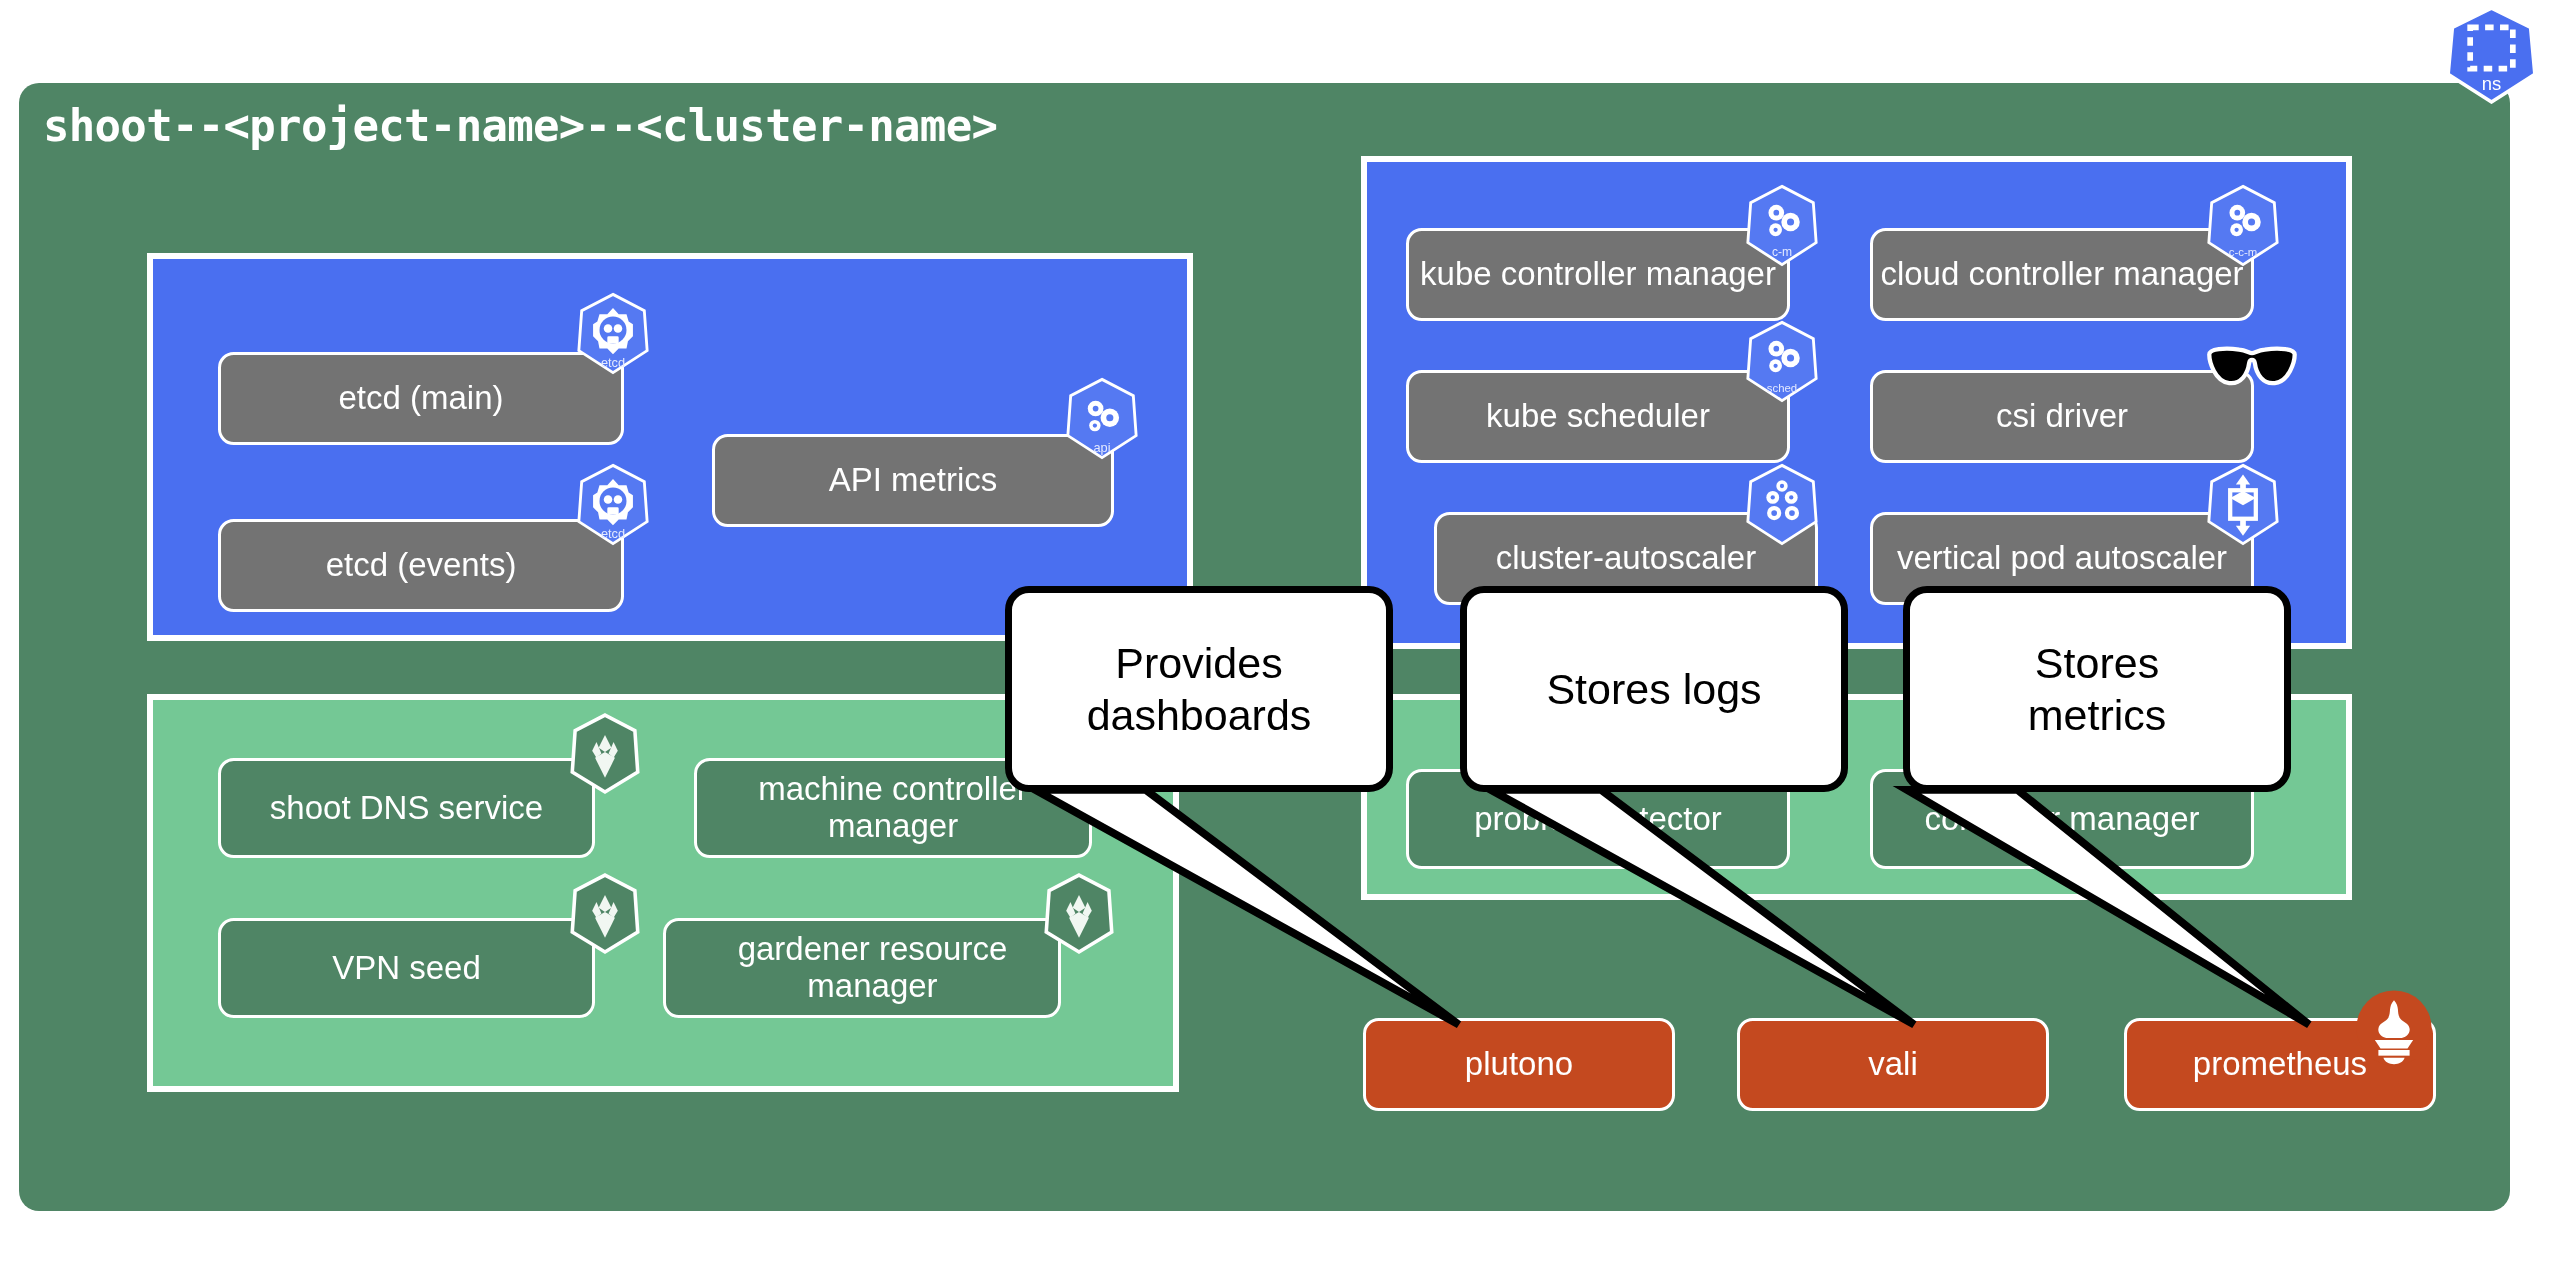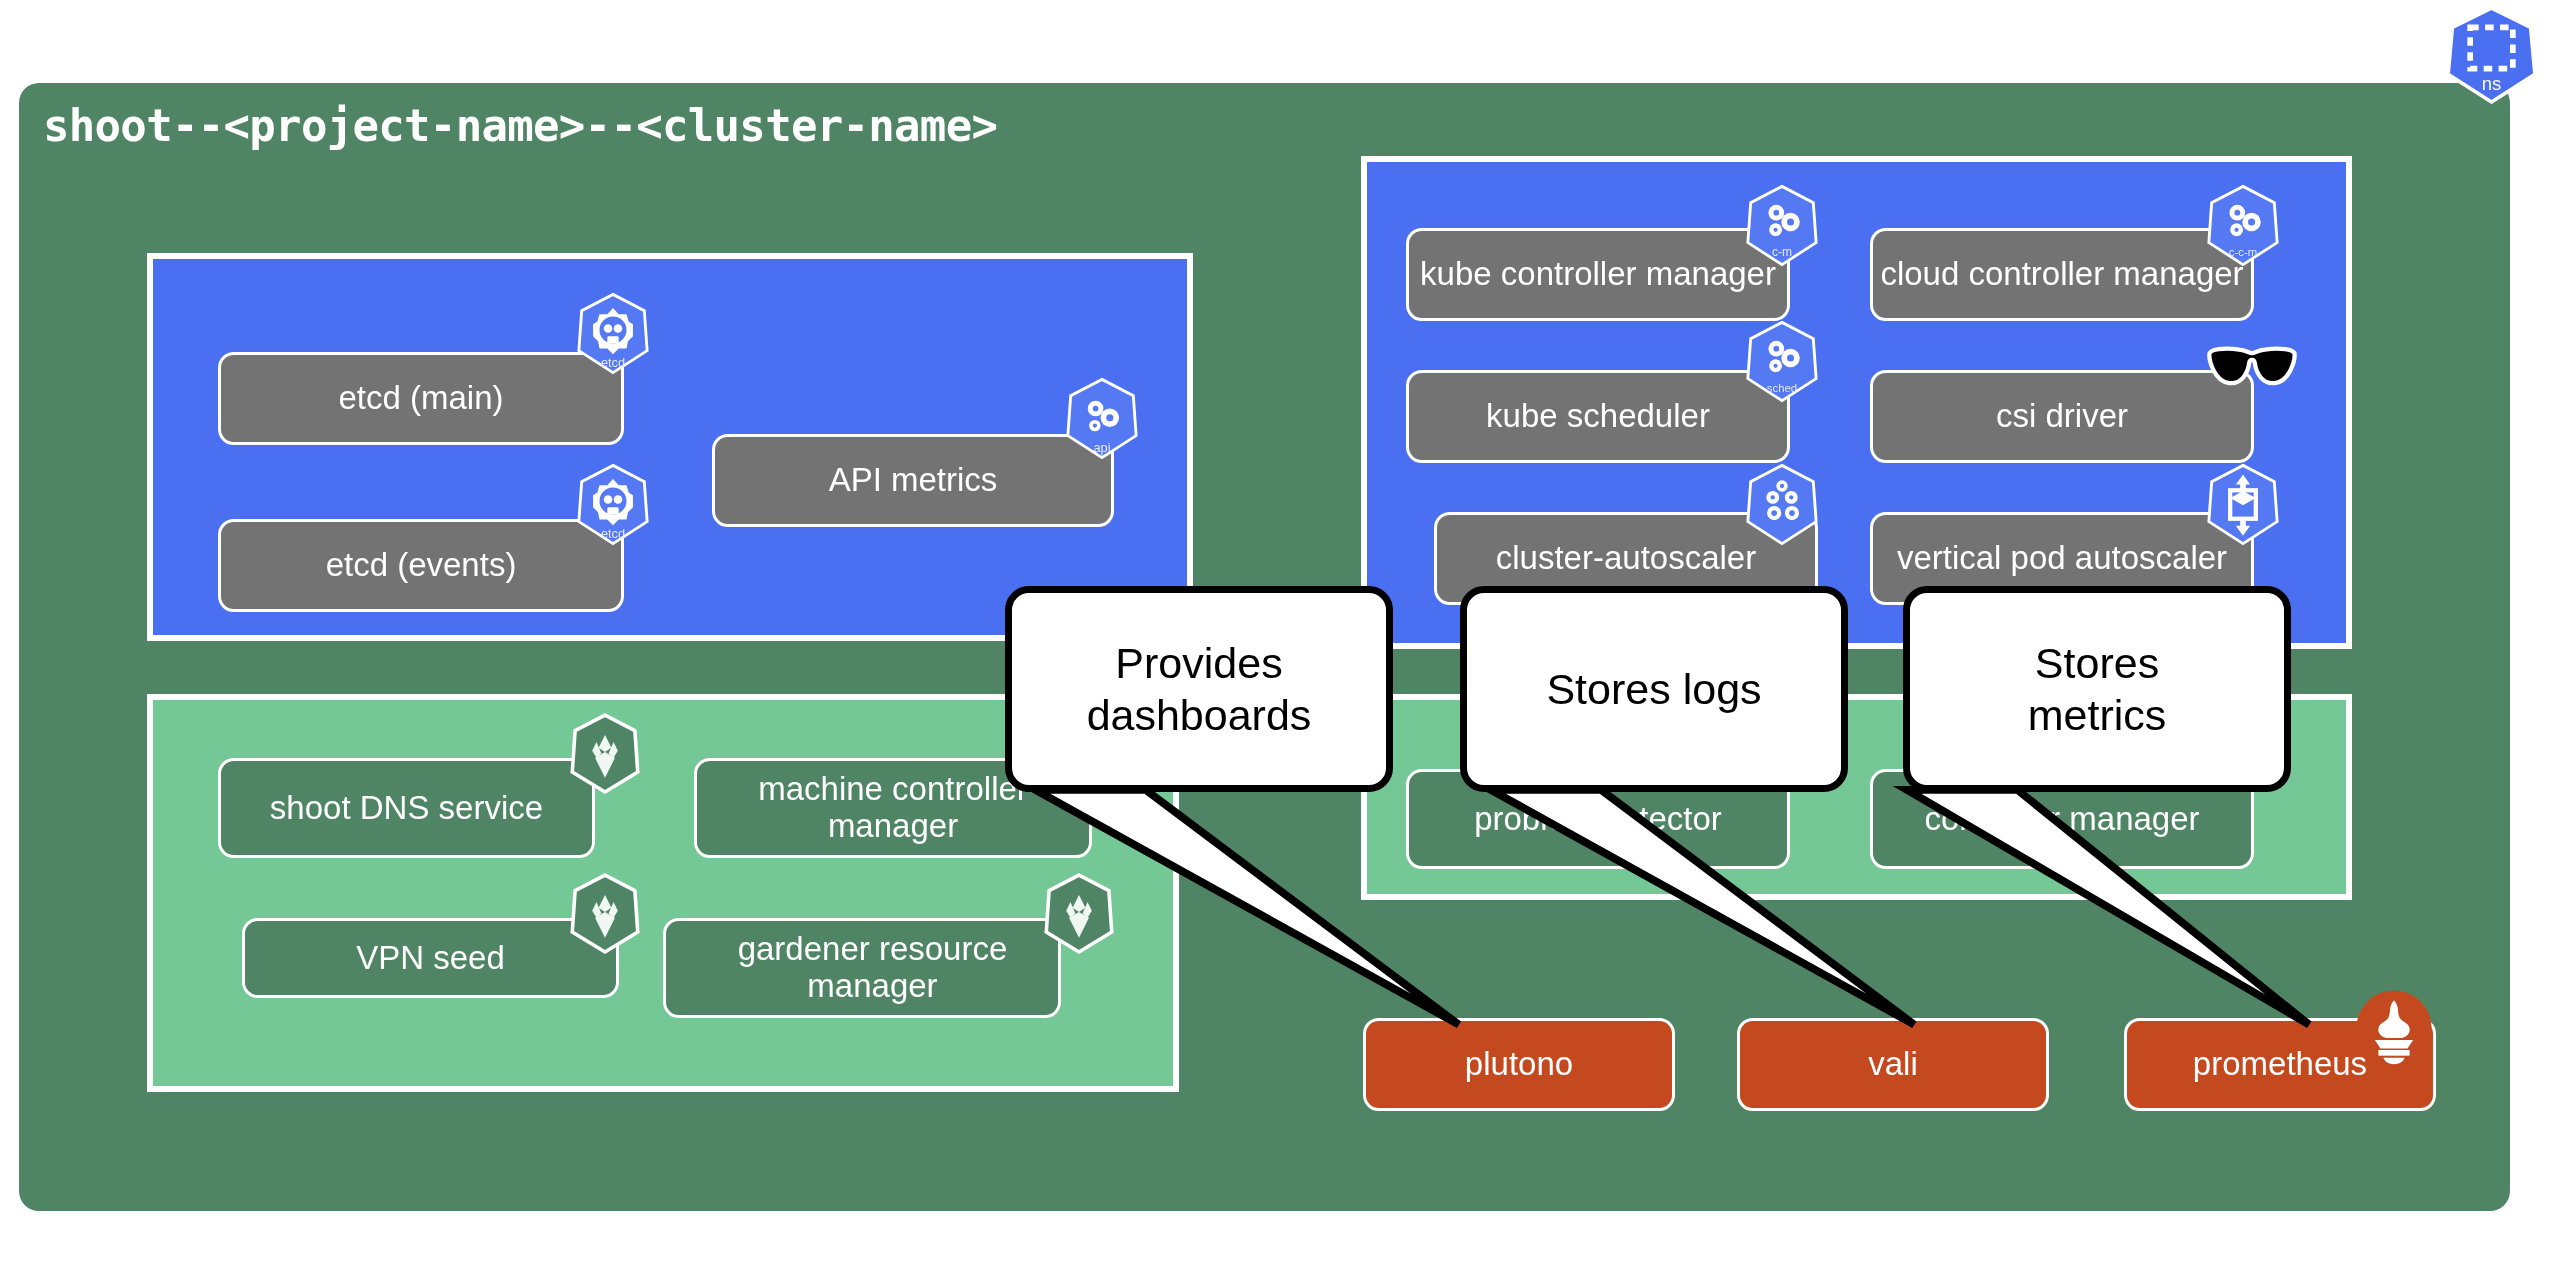--- a/index.html
+++ b/index.html
@@ -290,21 +290,21 @@
         <path d="M52 32 L61 50 L52 56 L43 50 Z"></path>
         <path d="M40 42 L47 58 L40 64 L34 54 Z"></path>
         <path d="M64 42 L70 54 L64 64 L57 58 Z"></path>
         <path d="M52 56 L66 64 L52 92 L38 64 Z"></path>
       </g>
     </svg>
   </div>
 
   <div class="box dark-green" style="left:694px; top:758px; width:398px; height:100px;">machine controller manager</div>
 
-  <div class="box dark-green" style="left:218px; top:918px; width:377px; height:80px;margin-left:24px;">VPN seed</div>
+  <div class="box dark-green" style="left:218px; top:918px; width:377px; height:100px;">VPN seed</div>
   <div class="hexicon" style="left:568px; top:872px;">
     <svg viewBox="0 0 104 116">
       <polygon points="52,4 94,26 98,84 52,112 6,84 10,26" fill="#4f8565" stroke="#ffffff" stroke-width="5"></polygon>
       <g fill="#f1f7f2">
         <path d="M52 32 L61 50 L52 56 L43 50 Z"></path>
         <path d="M40 42 L47 58 L40 64 L34 54 Z"></path>
         <path d="M64 42 L70 54 L64 64 L57 58 Z"></path>
         <path d="M52 56 L66 64 L52 92 L38 64 Z"></path>
       </g>
     </svg>

